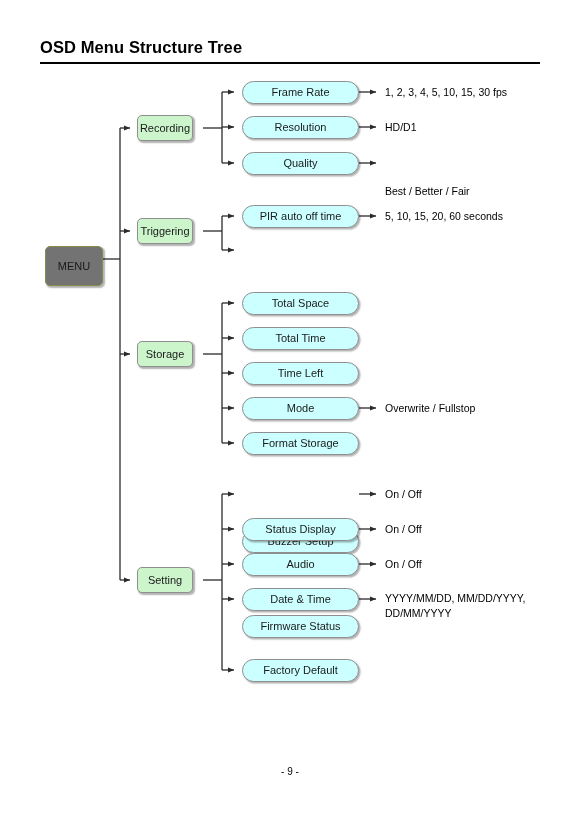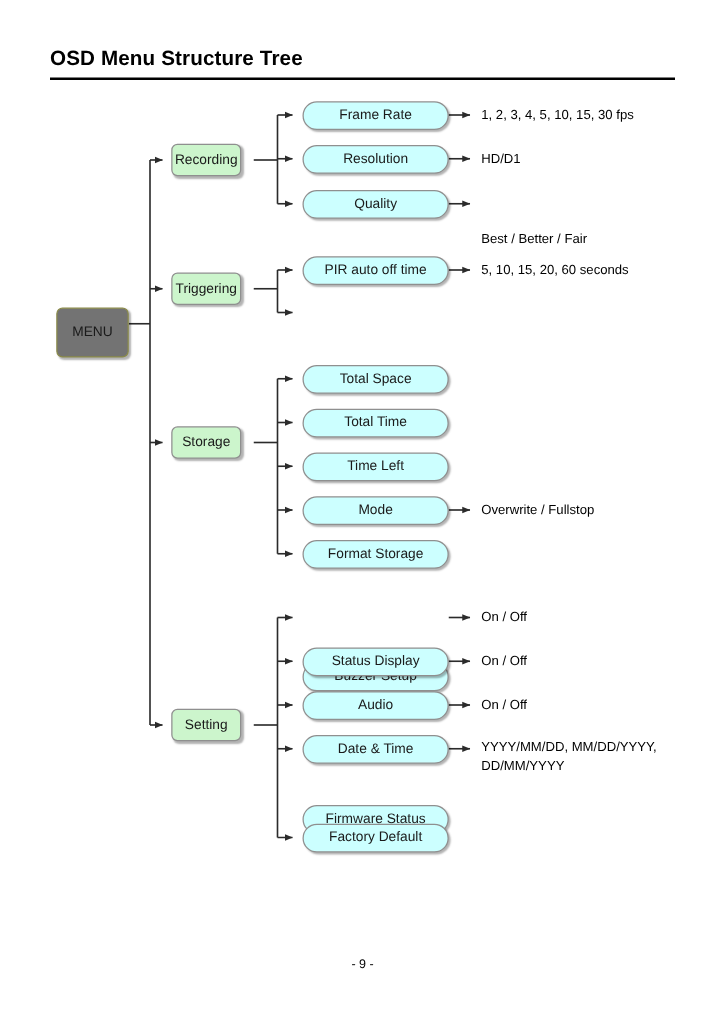--- a/index.html
+++ b/index.html
@@ -229,21 +229,21 @@
   </div>
   <div class="node node-leaf" style="left:242px; top:518px;">
     <span>Status Display</span>
   </div>
   <div class="node node-leaf" style="left:242px; top:553px;">
     <span>Audio</span>
   </div>
   <div class="node node-leaf" style="left:242px; top:588px;text-align:right;">
     <span>Date &amp; Time</span>
   </div>
-  <div class="node node-leaf" style="left:242px; top:644px;">
+  <div class="node node-leaf" style="left:242px; top:615px;">
     <span>Firmware Status</span>
   </div>
   <div class="node node-leaf" style="left:242px; top:659px;">
     <span>Factory Default</span>
   </div>
   <div class="annot" style="left:385px; top:487px;">On / Off</div>
   <div class="annot" style="left:385px; top:522px;">On / Off</div>
   <div class="annot" style="left:385px; top:557px;">On / Off</div>
   <div class="annot" style="left:385px; top:591px;">YYYY/MM/DD, MM/DD/YYYY,
 DD/MM/YYYY</div>

